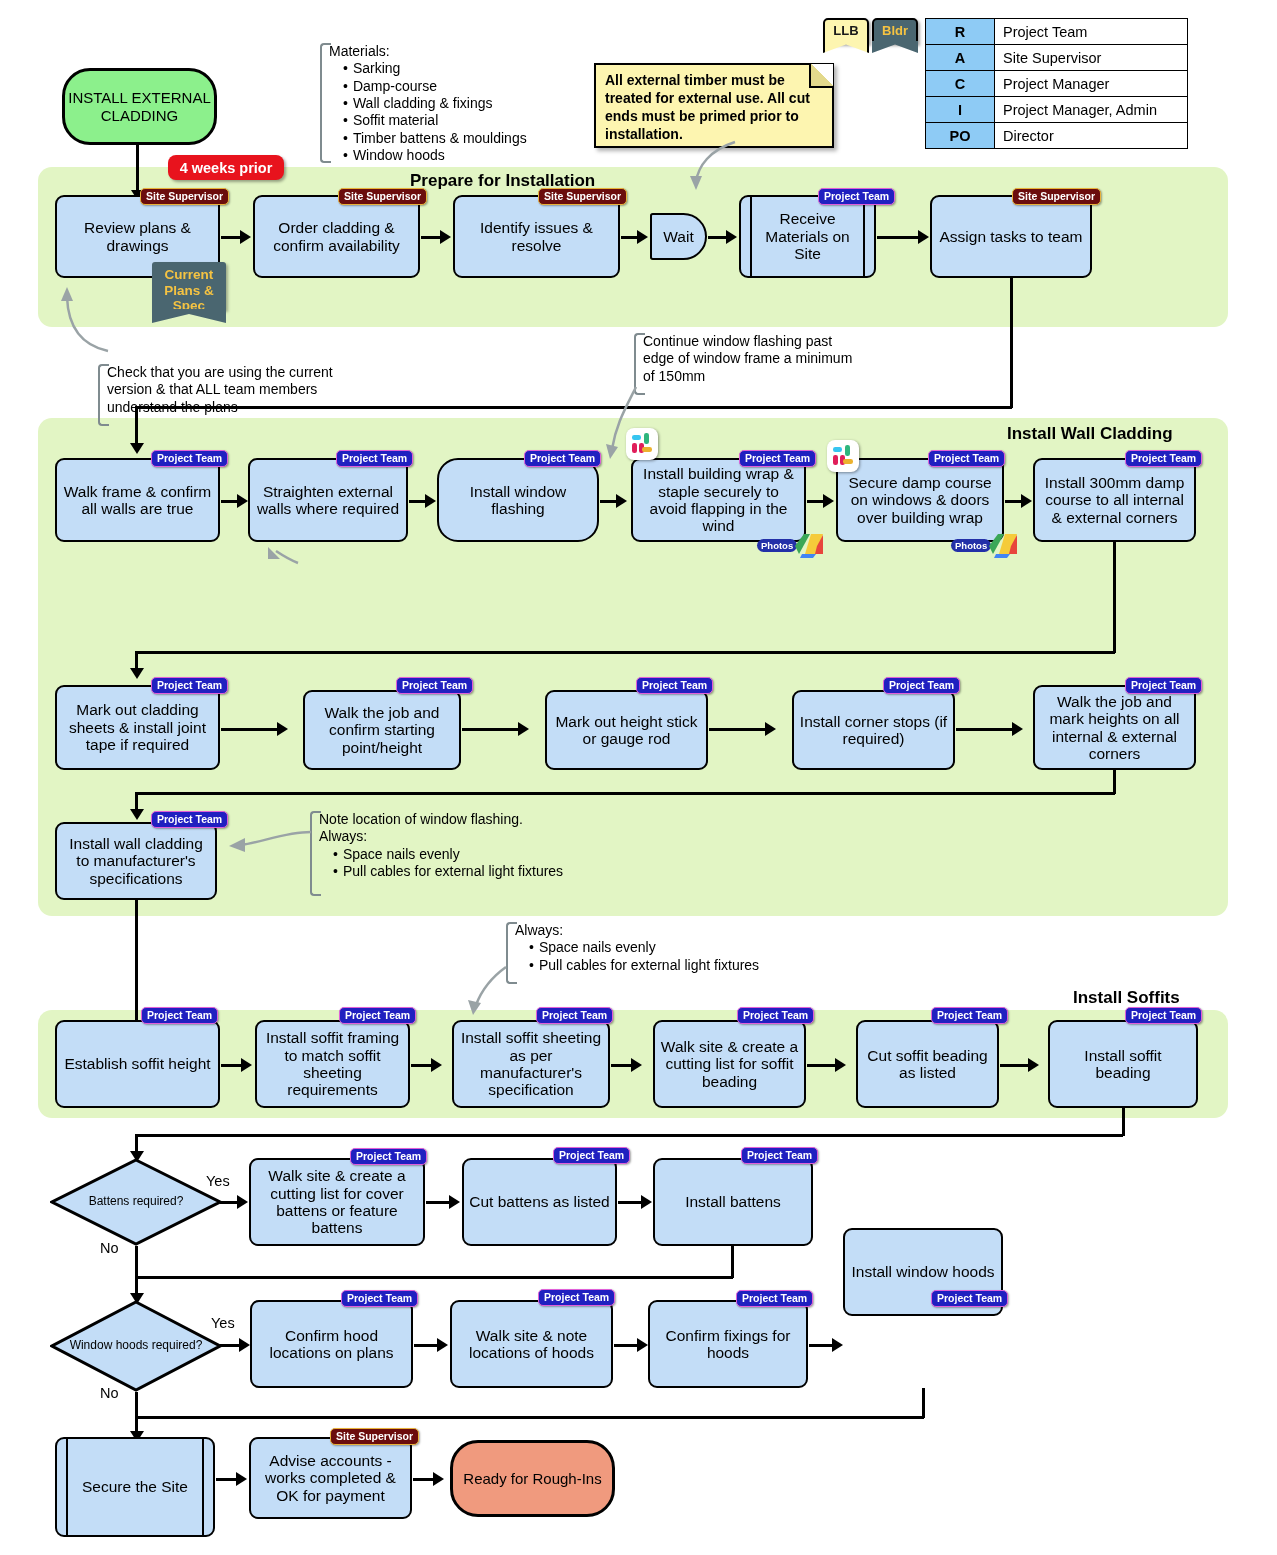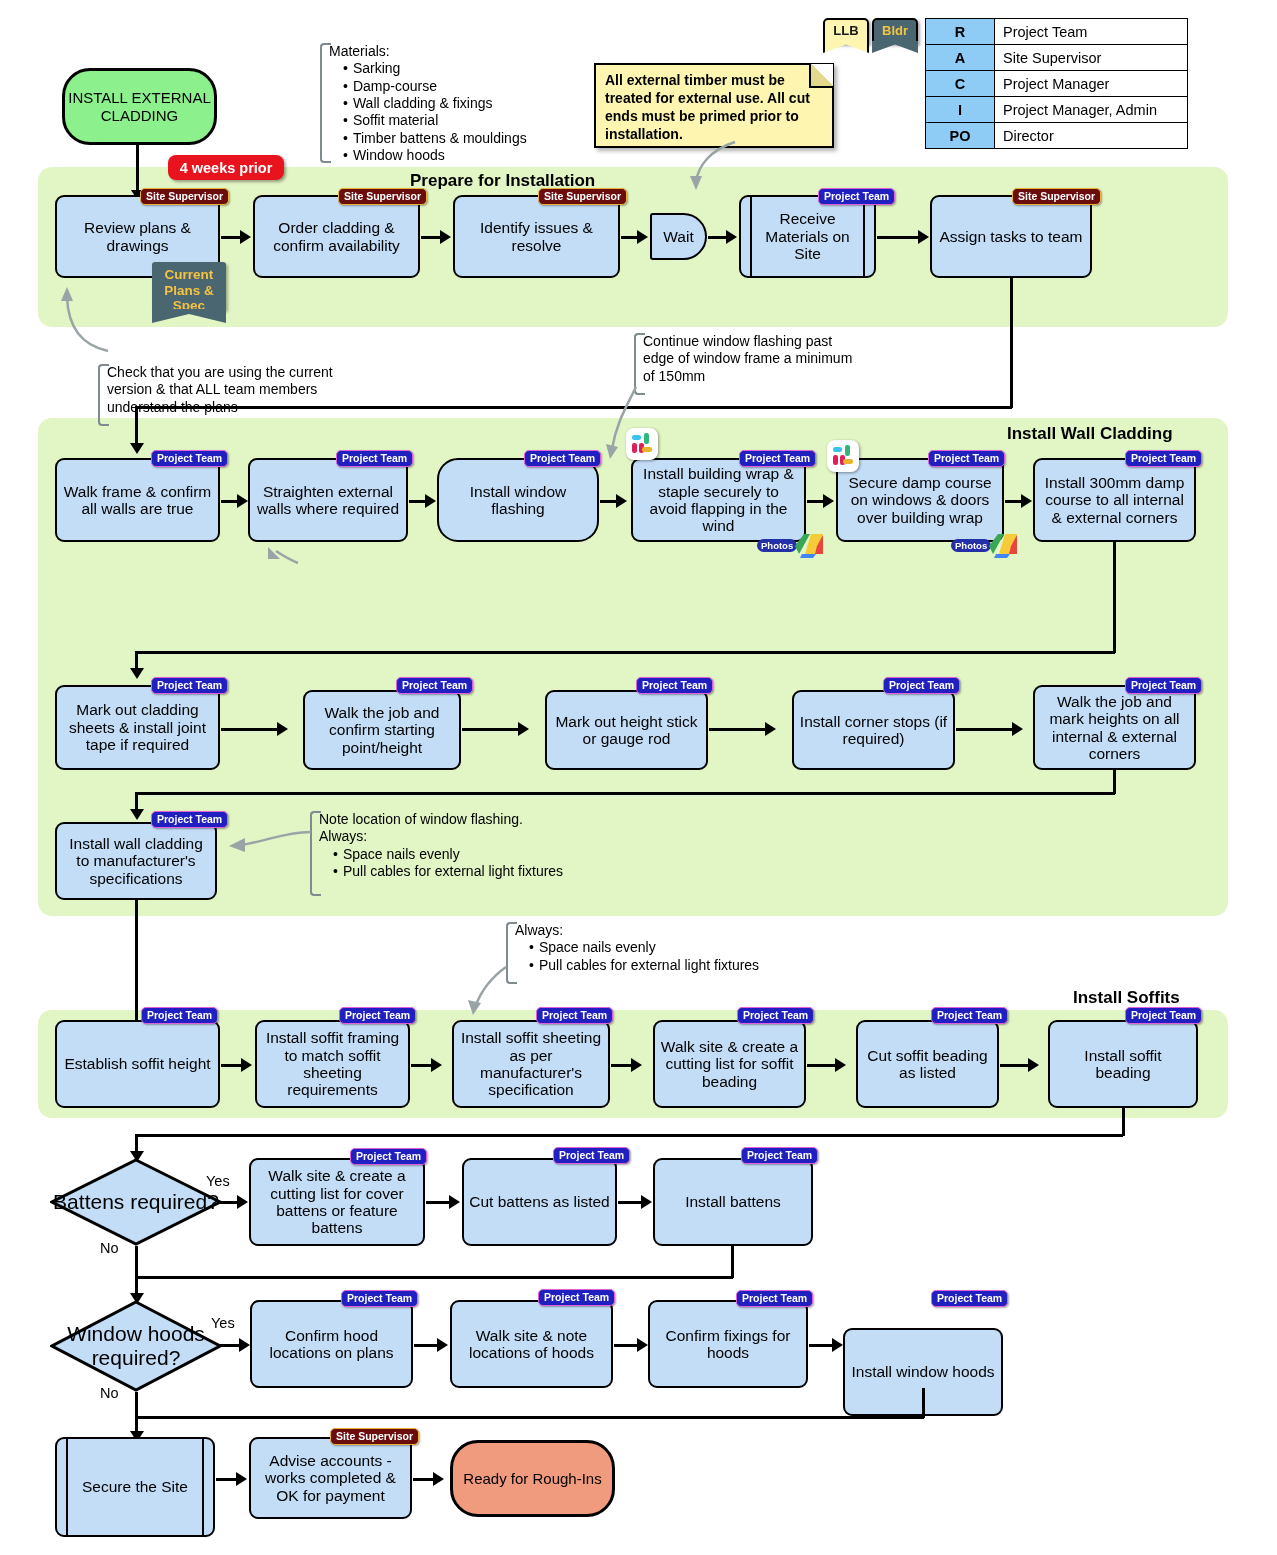--- a/index.html
+++ b/index.html
@@ -26,21 +26,21 @@
   .term.end{background:#f09a7e;}
 
   
   .wait{background:#c3ddf7;border:2.5px solid #000;
         border-radius:4px 34px 34px 4px;display:flex;align-items:center;
         justify-content:center;font-size:15.5px;}
 
   
   .diamond-wrap{display:flex;align-items:center;justify-content:center;}
   .diamond{position:absolute;left:0;top:0;width:100%;height:100%;}
-  .dia-label{position:relative;text-align:center;font-size:21px;line-height:1.14;z-index:2;}
+  .dia-label{position:relative;text-align:center;font-size:12px;line-height:1.14;z-index:2;}
 
   
   .tag{position:absolute;font-size:10.5px;font-weight:bold;color:#fff;
        border-radius:5px;padding:1px 5px 2px 5px;white-space:nowrap;z-index:6;
        box-shadow:1px 1px 2px rgba(0,0,0,.35);}
   .tag.ss{background:#6b0d0d;border:1.6px solid #e8b23a;}
   .tag.pt{background:#2020c0;border:1.6px solid #e060d8;}
 
   
   .note{font-size:14px;line-height:1.24;color:#000;padding-left:9px;}
@@ -533,21 +533,21 @@
   <div class="abs arrow r" style="left:637px;top:1338px;"></div>
 
   <div class="abs pbox" style="left:648px;top:1300px;width:160px;height:88px;">
     <span>Confirm fixings for hoods</span>
     </div>
   <div class="abs tag pt" style="left:736px;top:1290px;">Project Team</div>
 
   <div class="abs ln h" style="left:809px;top:1344px;width:27px;"></div>
   <div class="abs arrow r" style="left:832px;top:1338px;"></div>
 
-  <div class="abs pbox" style="left:843px;top:1328px;width:160px;height:88px;text-align:right;">
+  <div class="abs pbox" style="left:843px;top:1228px;width:160px;height:88px;text-align:right;">
     <span>Install window hoods</span>
     </div>
   <div class="abs tag pt" style="left:931px;top:1290px;">Project Team</div>
 
   <div class="abs ln v" style="left:922px;top:1388px;height:30px;"></div>
   <div class="abs ln h" style="left:135px;top:1416px;width:789px;"></div>
   <div class="abs glabel" style="left:100px;top:1385px;">No</div>
   <div class="abs ln v" style="left:135px;top:1392px;height:24px;"></div>
   <div class="abs ln v" style="left:135px;top:1416px;height:22px;"></div>
   <div class="abs arrow d" style="left:130px;top:1431px;"></div>

